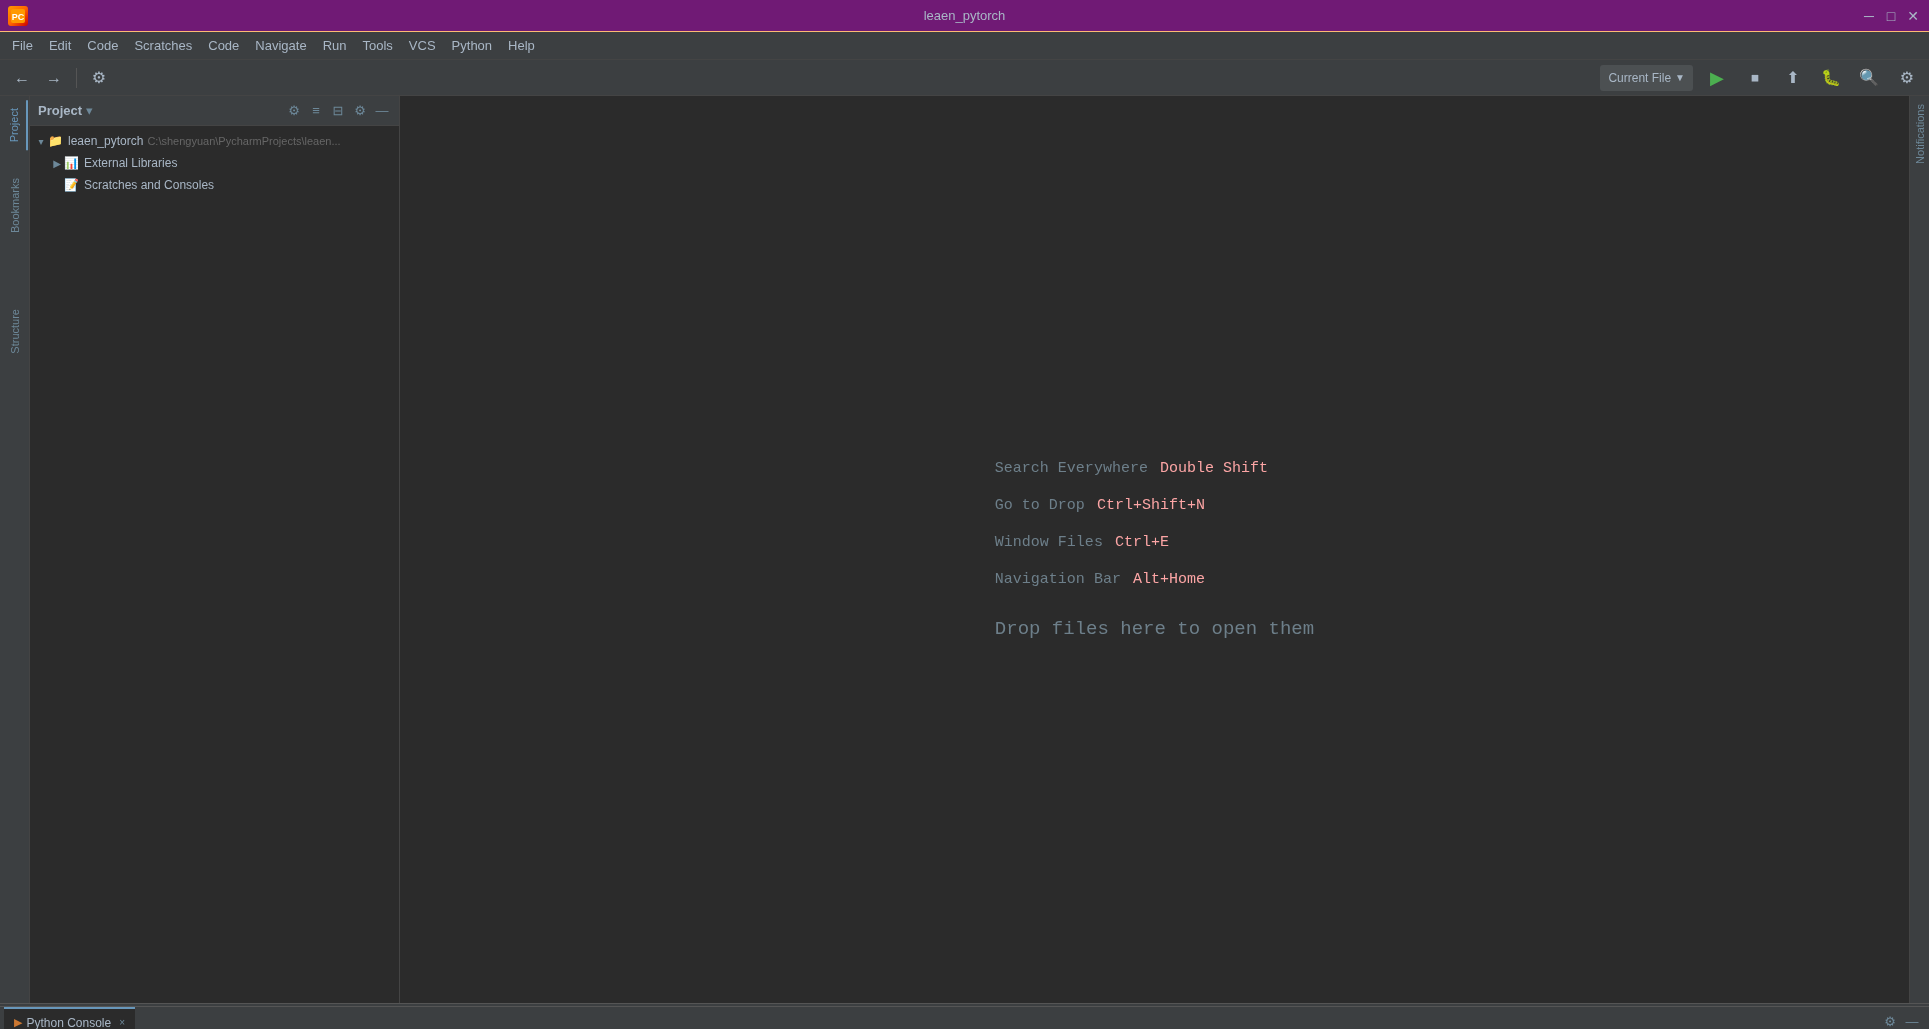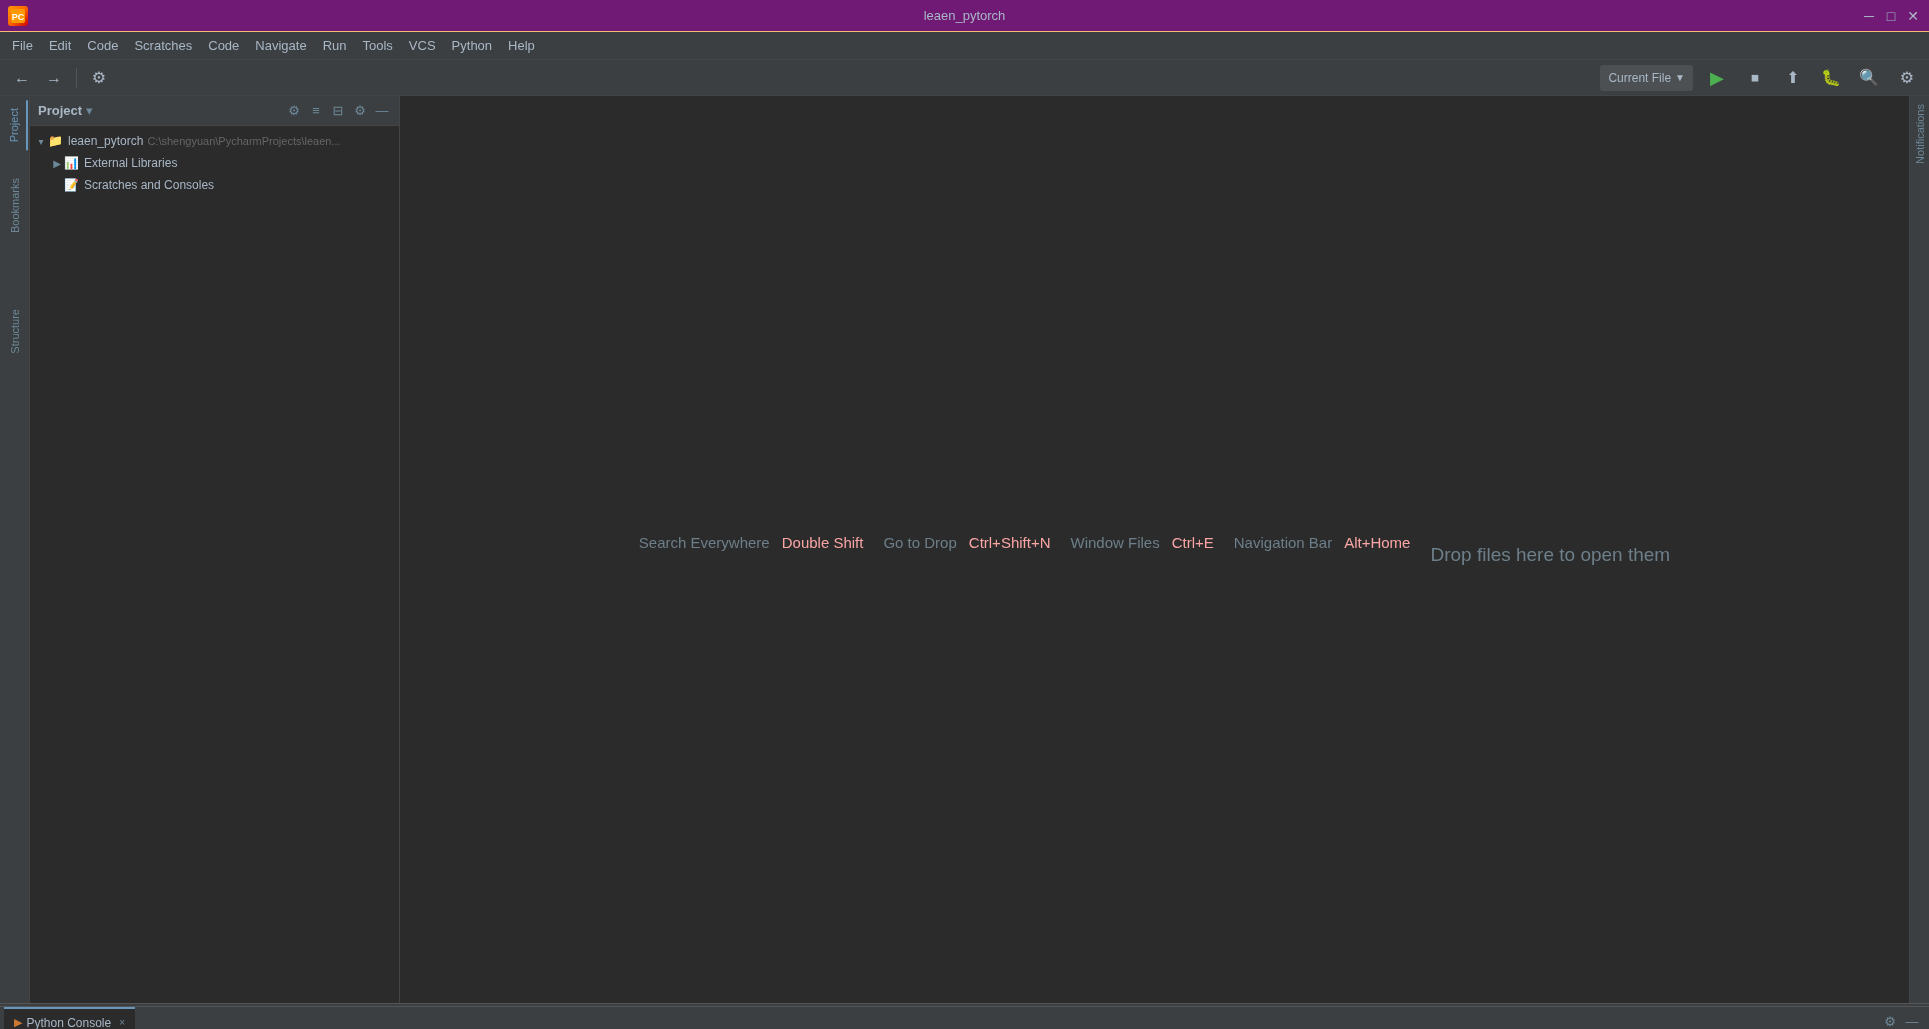--- a/index.html
+++ b/index.html
@@ -182,23 +182,24 @@
       flex: 1;
       background: #2b2b2b;
       display: flex;
       flex-direction: column;
       align-items: center;
       justify-content: center;
       position: relative;
     }
     #drop-hints {
       display: flex;
-      flex-direction: row;
+      flex-direction: column;
       gap: 20px;
       align-items: flex-start;
+      font-family: Liberation Mono, monospace;
     }
     .hint-row {
       display: flex;
       align-items: center;
       gap: 12px;
       font-size: 15px;
     }
     .hint-label { color: #6d7f8a; }
     .hint-shortcut { color: #fca5a5; }
     .hint-drop { color: #6d7f8a; font-size: 19px; }

